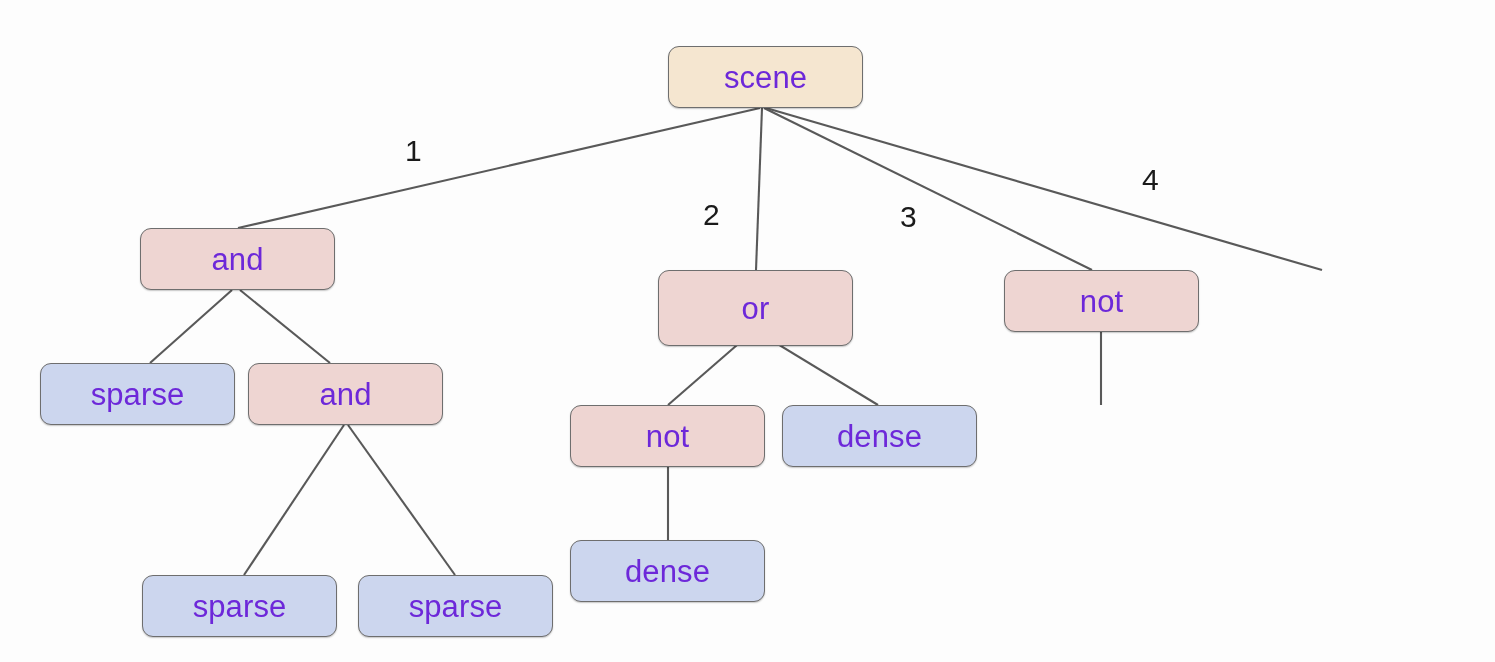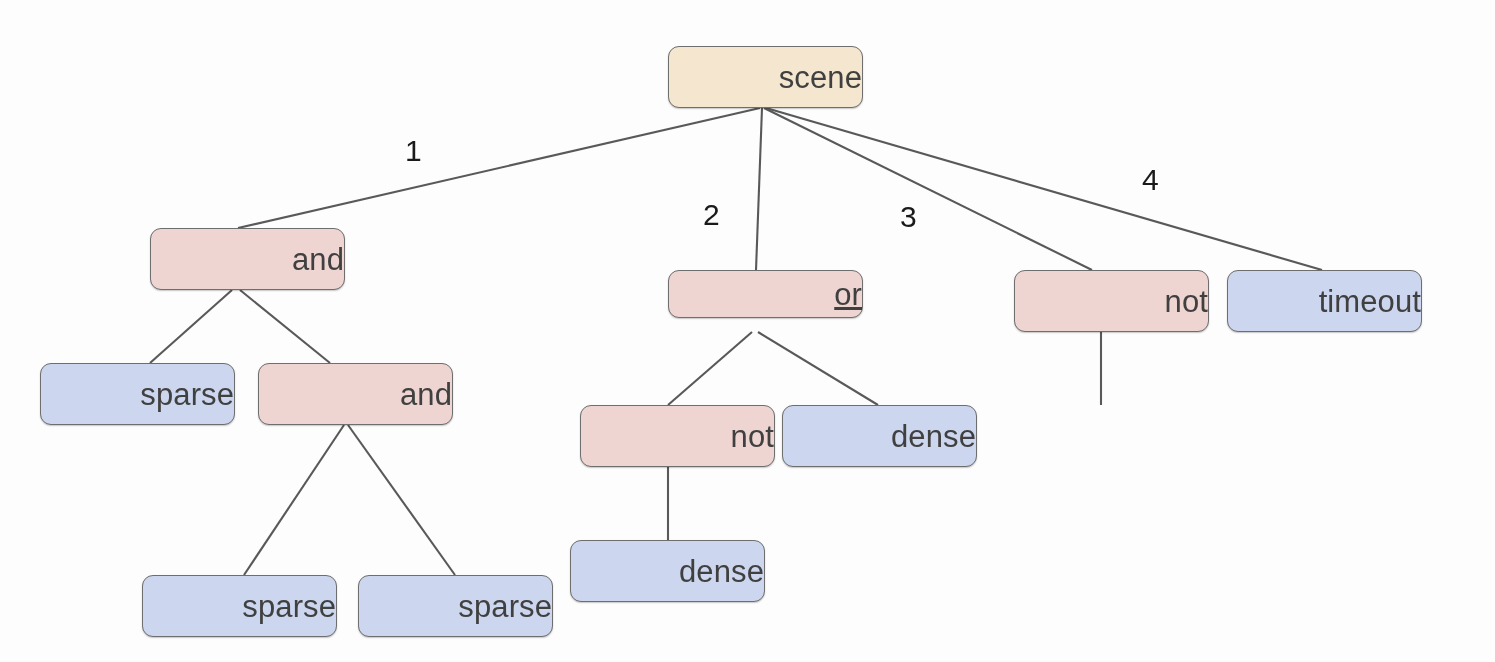--- a/index.html
+++ b/index.html
@@ -23,30 +23,30 @@
     height: 662px;
     pointer-events: none;
   }
   .node {
     position: absolute;
     box-sizing: border-box;
     border: 1.6px solid #6e6e6e;
     border-radius: 11px;
     display: flex;
     align-items: center;
-    justify-content: flex-end;
-    color: #404040;
+    justify-content: center;
+    color: #6d28d9;
     font-size: 31px;
     line-height: 1;
     letter-spacing: 0.1px;
     white-space: nowrap;
     box-shadow: 0 1px 1.5px rgba(0,0,0,0.22);
   }
   .node.root   { background: #f5e6d0; }
-  .node.op     { background: #eed5d2; margin-left: 10px; }
+  .node.op     { background: #eed5d2; }
   .node.leaf   { background: #ccd6ee; }
   .edge-label {
     position: absolute;
     color: #1a1a1a;
     font-size: 30px;
     line-height: 1;
     white-space: nowrap;
   }
 </style>
 </head>
@@ -66,28 +66,25 @@
       <line x1="758" y1="332" x2="878" y2="405" stroke="#595959" stroke-width="2.1"></line>
       <line x1="668" y1="467" x2="668" y2="540" stroke="#595959" stroke-width="2.1"></line>
       <line x1="1101" y1="332" x2="1101" y2="405" stroke="#595959" stroke-width="2.1"></line>
     </svg>
 <div class="node root" style="left: 668px; top: 46px; width: 195px; height: 62px;">
       <span>scene</span>
     </div>
     <div class="node op" style="left: 140px; top: 228px; width: 195px; height: 62px;">
       <span>and</span>
     </div>
-    <div class="node op" style="left: 658px; top: 270px; width: 195px; height: 48px; text-decoration: underline;">
+    <div class="node op" style="left: 658px; top: 270px; width: 195px; height: 76px;">
       <span>or</span>
     </div>
     <div class="node op" style="left: 1004px; top: 270px; width: 195px; height: 62px;">
       <span>not</span>
-    </div>
-    <div class="node leaf" style="left: 1227px; top: 270px; width: 195px; height: 62px;">
-      <span>timeout</span>
     </div>
     <div class="node leaf" style="left: 40px; top: 363px; width: 195px; height: 62px;">
       <span>sparse</span>
     </div>
     <div class="node op" style="left: 248px; top: 363px; width: 195px; height: 62px;">
       <span>and</span>
     </div>
     <div class="node op" style="left: 570px; top: 405px; width: 195px; height: 62px;">
       <span>not</span>
     </div>

